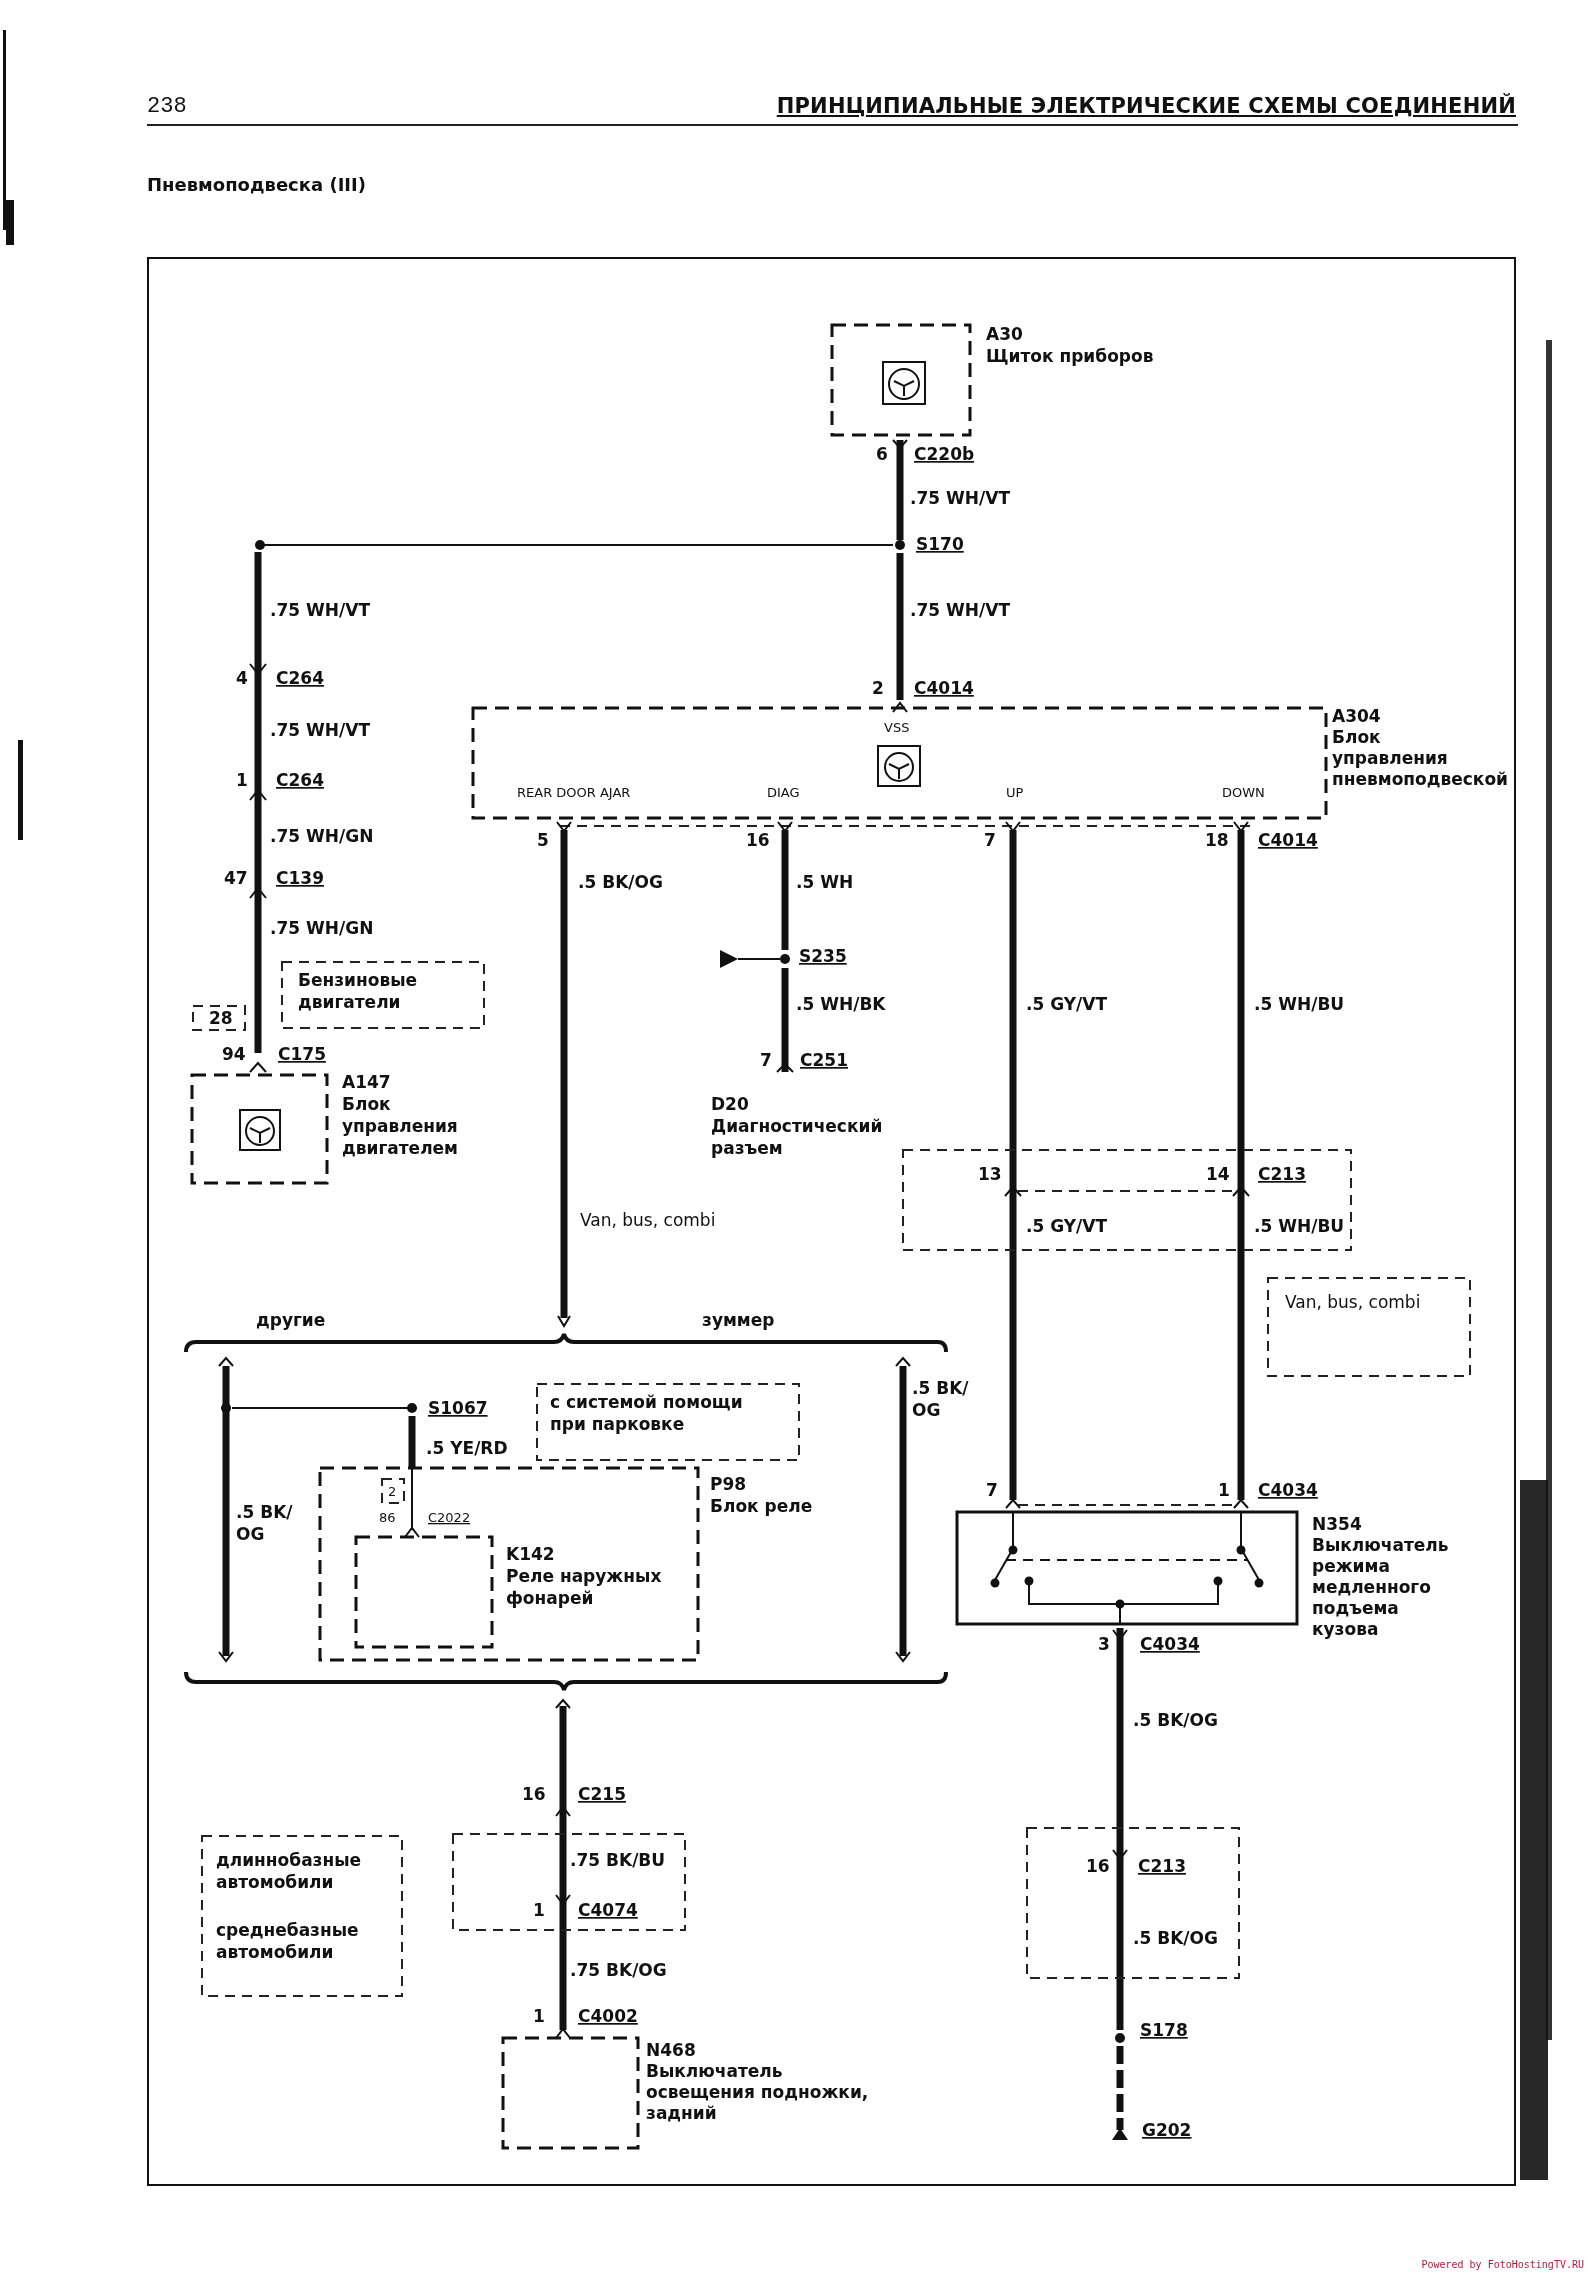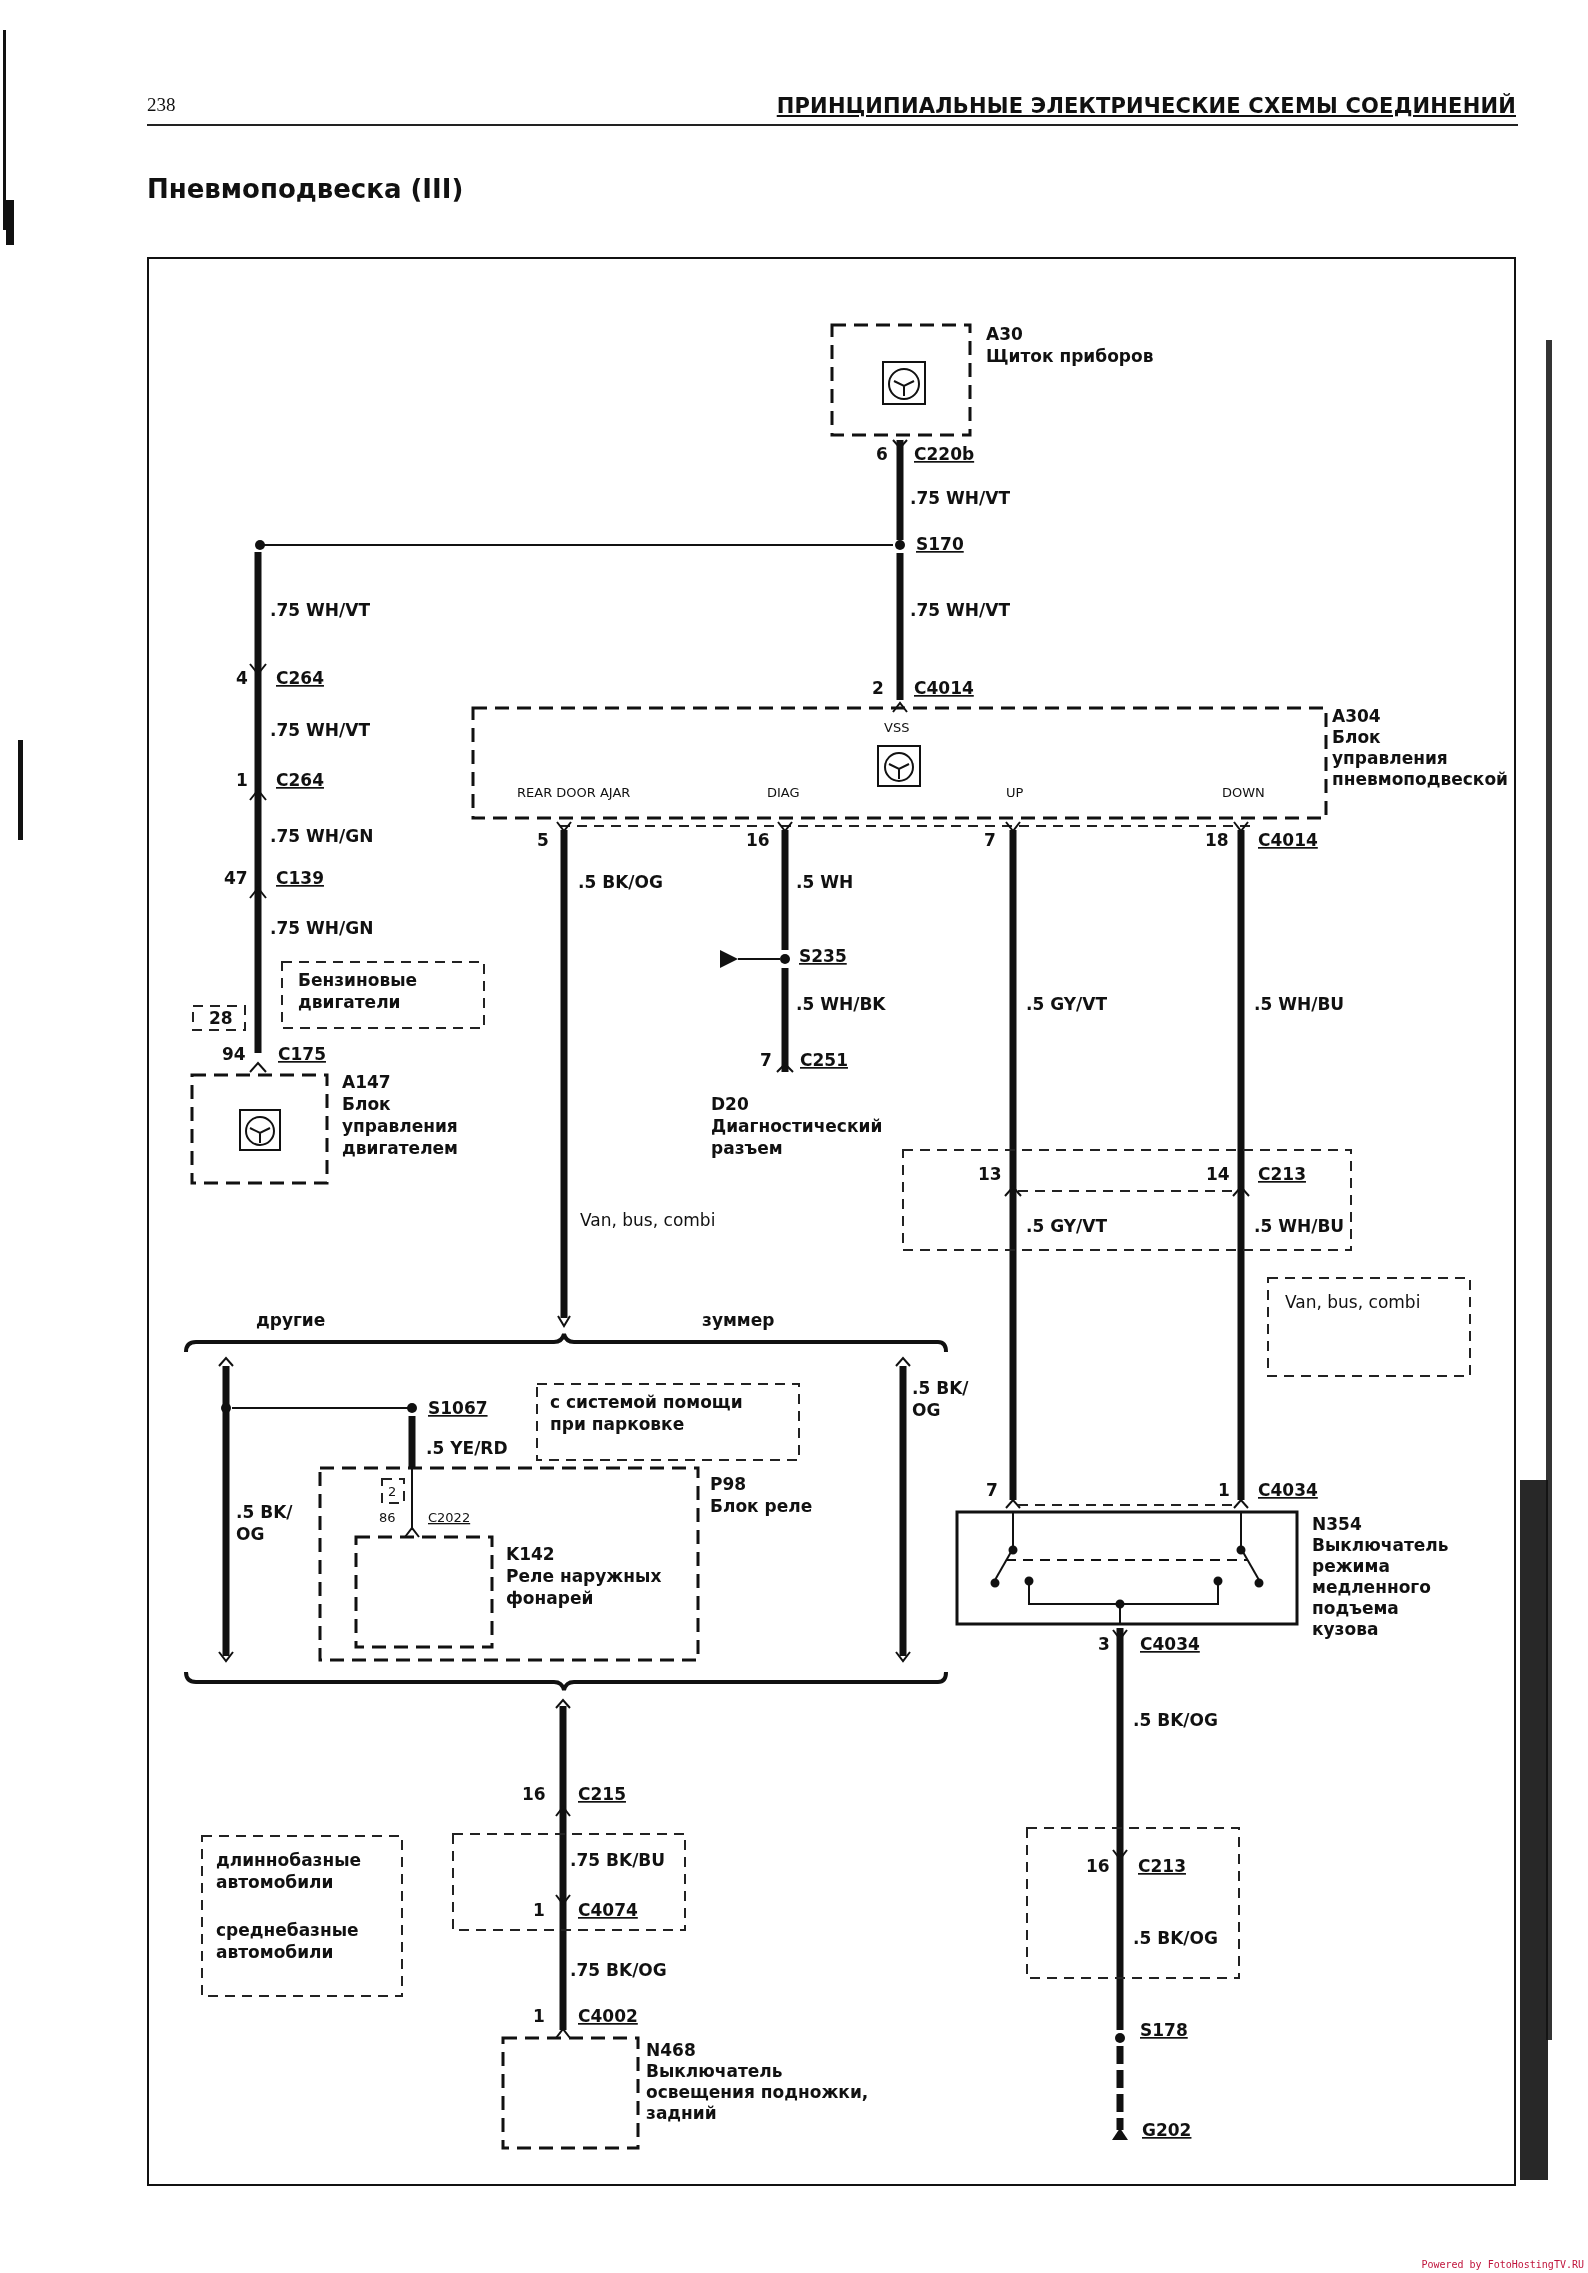--- a/index.html
+++ b/index.html
@@ -1,20 +1,20 @@
 <!DOCTYPE html>
 <html><head>
 <meta charset="utf-8">
 <style>
   html, body { margin: 0; padding: 0; background: #ffffff; }
   body { width: 1588px; height: 2273px; position: relative; overflow: hidden; font-family: "Liberation Sans", sans-serif; color: #111; }
   #page-header { position: absolute; left: 147px; top: 92px; width: 1371px; height: 32px; border-bottom: 2px solid #222; }
-  #page-number { position: absolute; left: 0; top: 2px; font-size: 19px; font-family: Liberation Serif, serif; }
+  #page-number { position: absolute; left: 0; top: 2px; font-size: 22px; font-family: Liberation Mono, monospace; }
   #section-title { position: absolute; right: 2px; top: 2px; font-size: 21px; font-weight: bold; font-family: "DejaVu Sans", sans-serif; letter-spacing: 0.2px; text-decoration: underline; }
-  #page-title { position: absolute; left: 147px; top: 174px; font-size: 26px; font-weight: bold; font-family: "DejaVu Sans", sans-serif; }
+  #page-title { position: absolute; left: 147px; top: 174px; font-size: 18px; font-weight: bold; font-family: "DejaVu Sans", sans-serif; }
   #diagram { position: absolute; left: 0; top: 0; }
   #diagram text { font-family: "DejaVu Sans", sans-serif; fill: #111; }
   .lbl { font-size: 17px; font-weight: bold; }
   .conn { font-size: 17px; font-weight: bold; text-decoration: underline; }
   .pin { font-size: 17px; font-weight: bold; }
   .comp { font-size: 17px; font-weight: bold; }
   .pinname { font-size: 13px; }
   .note { font-size: 17px; font-weight: normal; }
   .wire { stroke: #111; stroke-width: 7; fill: none; }
   .thin { stroke: #111; stroke-width: 2; fill: none; }

